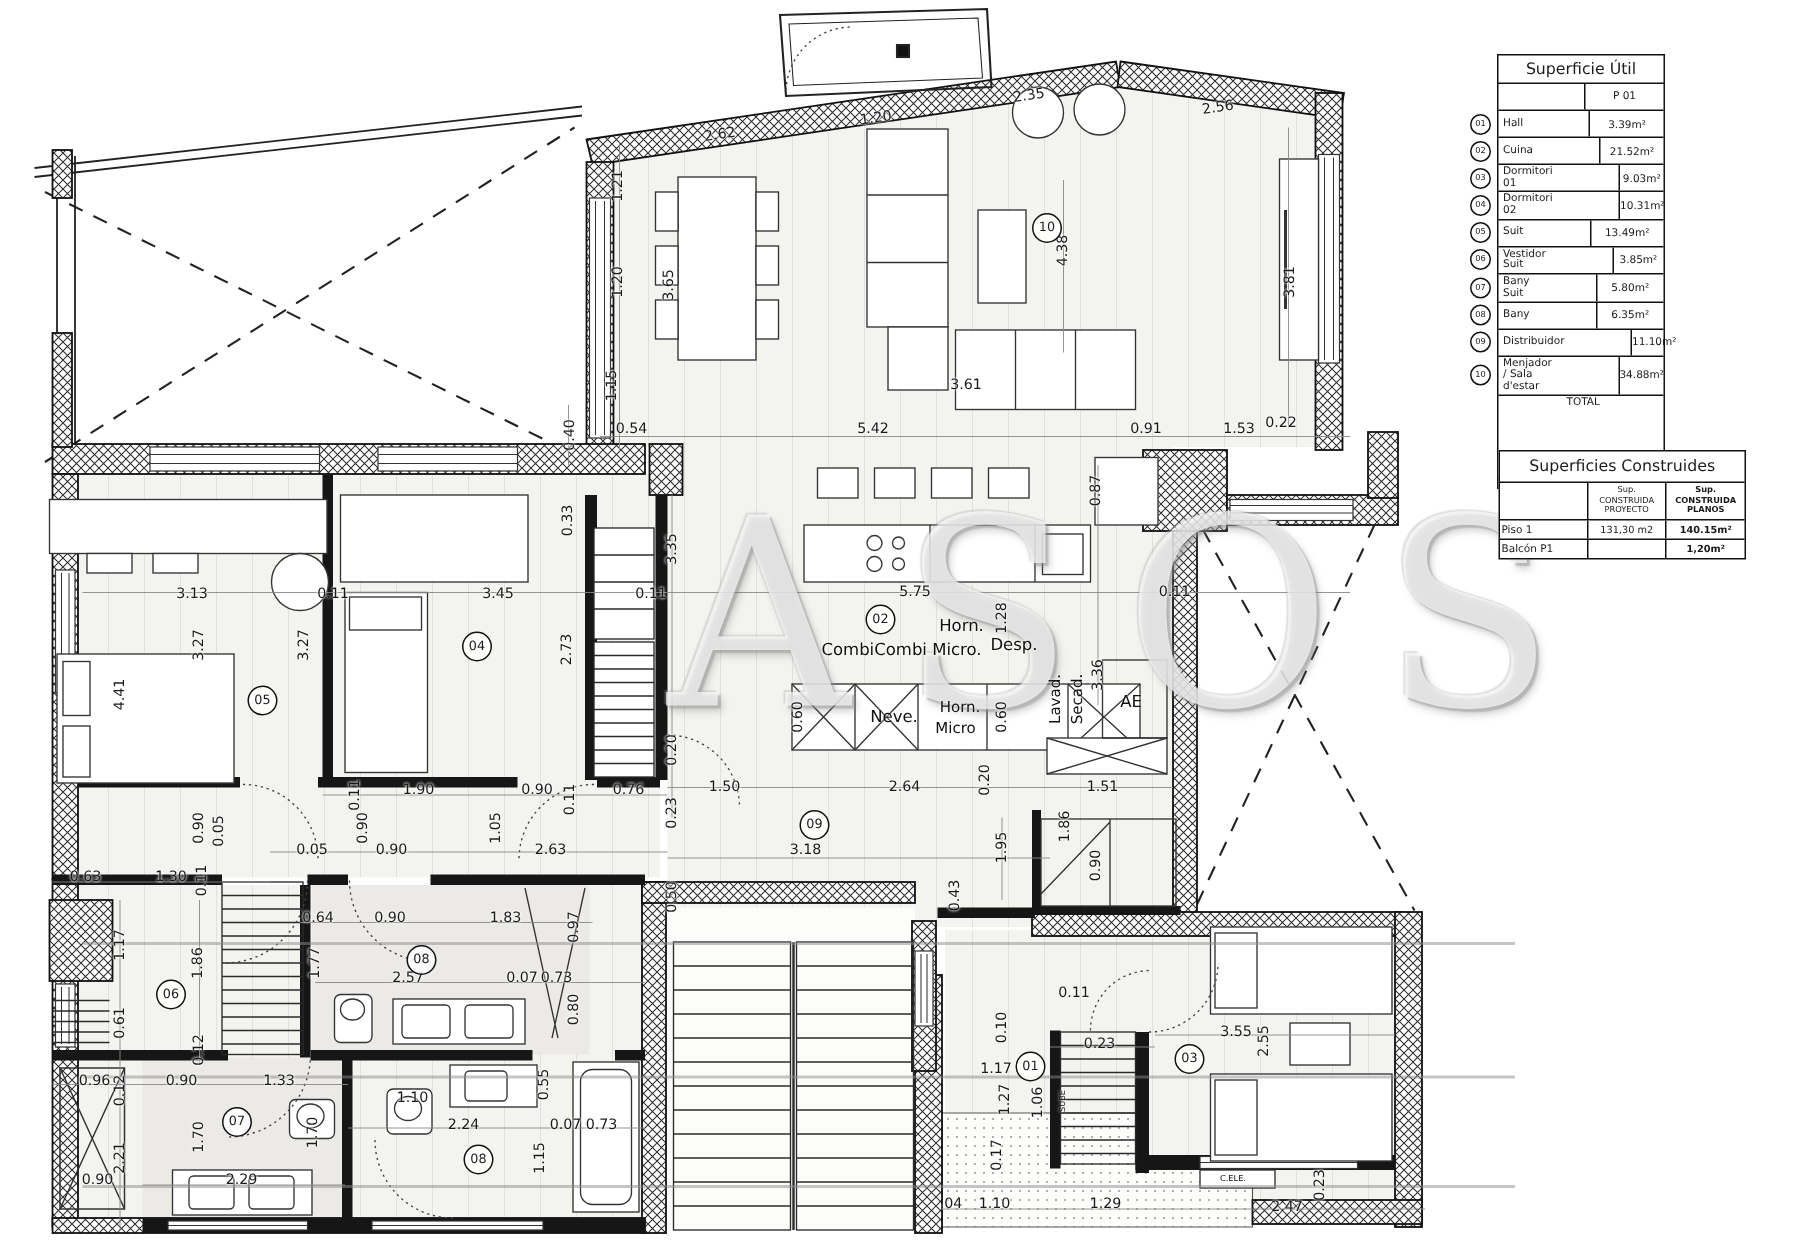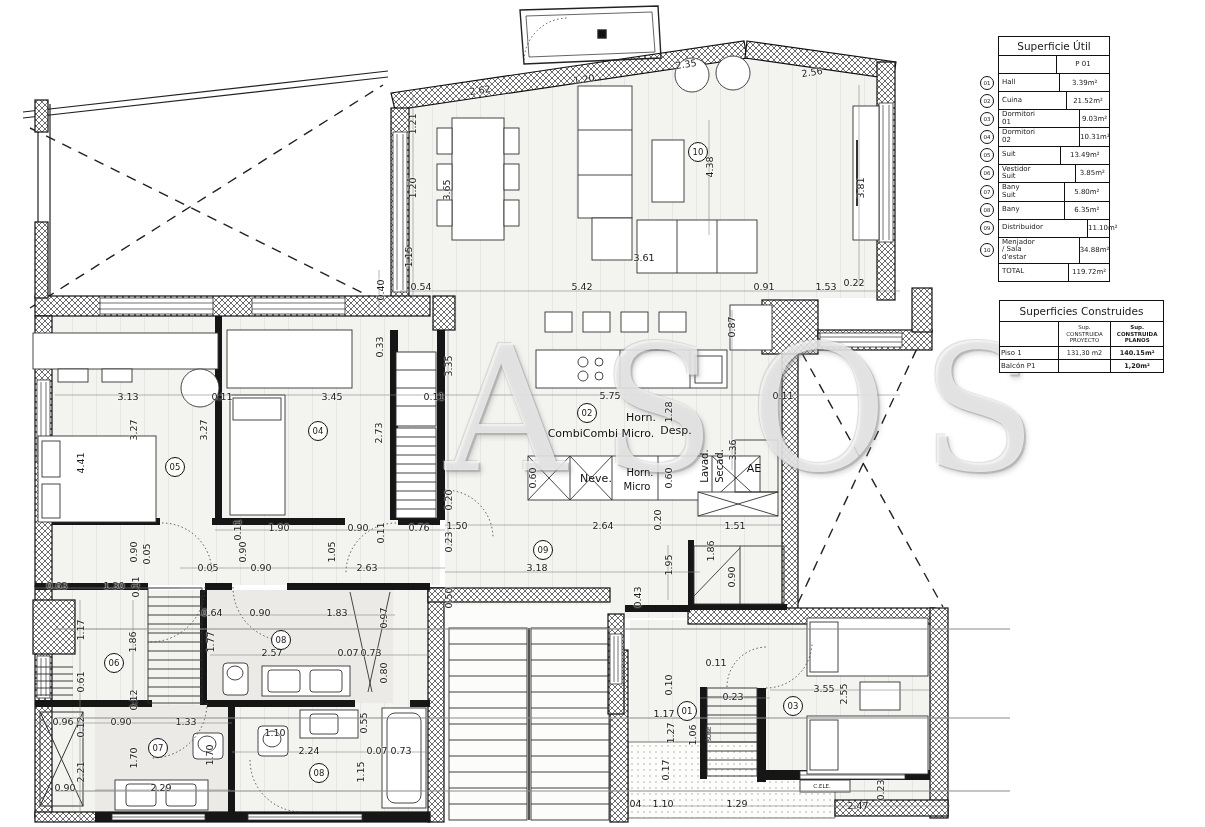--- a/index.html
+++ b/index.html
@@ -26,21 +26,21 @@
   .wm-line{position:absolute;left:55px;width:955px;height:2px;background:rgba(140,140,140,0.5);}
   
   #t1{position:absolute;left:978px;top:36px;width:132px;font-size:7px;}
   #t1 .t-title{margin-left:20px;border:1.2px solid #111;text-align:center;font-size:10.5px;
       padding:3px 0;background:#fff;}
   #t1 .t-box{margin-left:20px;border:1.2px solid #111;border-top:none;background:#fff;}
   .su-sub{display:flex;border-bottom:1px solid #111;height:17px;line-height:17px;}
   .su-sub .c1{flex:1;}
   .su-sub .c2{width:52px;border-left:1px solid #111;text-align:center;font-size:7px;}
   .su-row{display:flex;position:relative;border-bottom:1px solid #111;min-height:17px;align-items:center;gap:44px;}
-  .su-row:last-child{border-bottom:none;}
+  .su-row:last-child{border-bottom:none;flex-direction:column;}
   .su-row .c1{flex:1;padding:1px 0 1px 3px;line-height:1.1;}
   .su-row .c2{width:52px;align-self:stretch;border-left:1px solid #111;display:flex;
       align-items:center;justify-content:center;font-size:7px;}
   .su-num{position:absolute;left:-19px;top:50%;transform:translateY(-50%);width:12px;height:12px;
       border:1px solid #111;border-radius:50%;font-size:5.5px;line-height:12px;text-align:center;background:#fff;}
   #t2{position:absolute;left:999px;top:300px;width:163px;border:1.2px solid #111;font-size:7px;background:#fff;}
   #t2 .t-title{border-bottom:1px solid #111;text-align:center;font-size:10.5px;padding:4px 0;}
   .sc-head,.sc-row{display:flex;}
   .sc-head>div,.sc-row>div{padding:2px 1px;}
   .sc-head{border-bottom:1px solid #111;}
@@ -356,21 +356,21 @@
       <div class="dim" style="left: 114px; top: 585px;">1.30</div>
       <div class="dim" style="left: 135px; top: 587px; transform: translate(-50%, -50%) rotate(-90deg);">0.11</div>
       <div class="dim" style="left: 731px; top: 327px; transform: translate(-50%, -50%) rotate(-90deg);">0.87</div>
       <div class="dim" style="left: 610px; top: 395px;">5.75</div>
       <div class="dim" style="left: 783px; top: 395px;">0.11</div>
       <div class="dim" style="left: 668px; top: 412px; transform: translate(-50%, -50%) rotate(-90deg);">1.28</div>
       <div class="dim" style="left: 532px; top: 478px; transform: translate(-50%, -50%) rotate(-90deg);">0.60</div>
       <div class="dim" style="left: 668px; top: 478px; transform: translate(-50%, -50%) rotate(-90deg);">0.60</div>
       <div class="dim" style="left: 732px; top: 450px; transform: translate(-50%, -50%) rotate(-90deg);">3.36</div>
       <div class="dim" style="left: 448px; top: 500px; transform: translate(-50%, -50%) rotate(-90deg);">0.20</div>
-      <div class="dim" style="left: 457px; top: 525px;">1.50</div>
+      <div class="dim" style="left: 483px; top: 525px;">1.50</div>
       <div class="dim" style="left: 603px; top: 525px;">2.64</div>
       <div class="dim" style="left: 657px; top: 520px; transform: translate(-50%, -50%) rotate(-90deg);">0.20</div>
       <div class="dim" style="left: 735px; top: 525px;">1.51</div>
       <div class="dim" style="left: 448px; top: 542px; transform: translate(-50%, -50%) rotate(-90deg);">0.23</div>
       <div class="dim" style="left: 537px; top: 567px;">3.18</div>
       <div class="dim" style="left: 668px; top: 565px; transform: translate(-50%, -50%) rotate(-90deg);">1.95</div>
       <div class="dim" style="left: 710px; top: 551px; transform: translate(-50%, -50%) rotate(-90deg);">1.86</div>
       <div class="dim" style="left: 731px; top: 577px; transform: translate(-50%, -50%) rotate(-90deg);">0.90</div>
       <div class="dim" style="left: 448px; top: 598px; transform: translate(-50%, -50%) rotate(-90deg);">0.50</div>
       <div class="dim" style="left: 637px; top: 597px; transform: translate(-50%, -50%) rotate(-90deg);">0.43</div>

